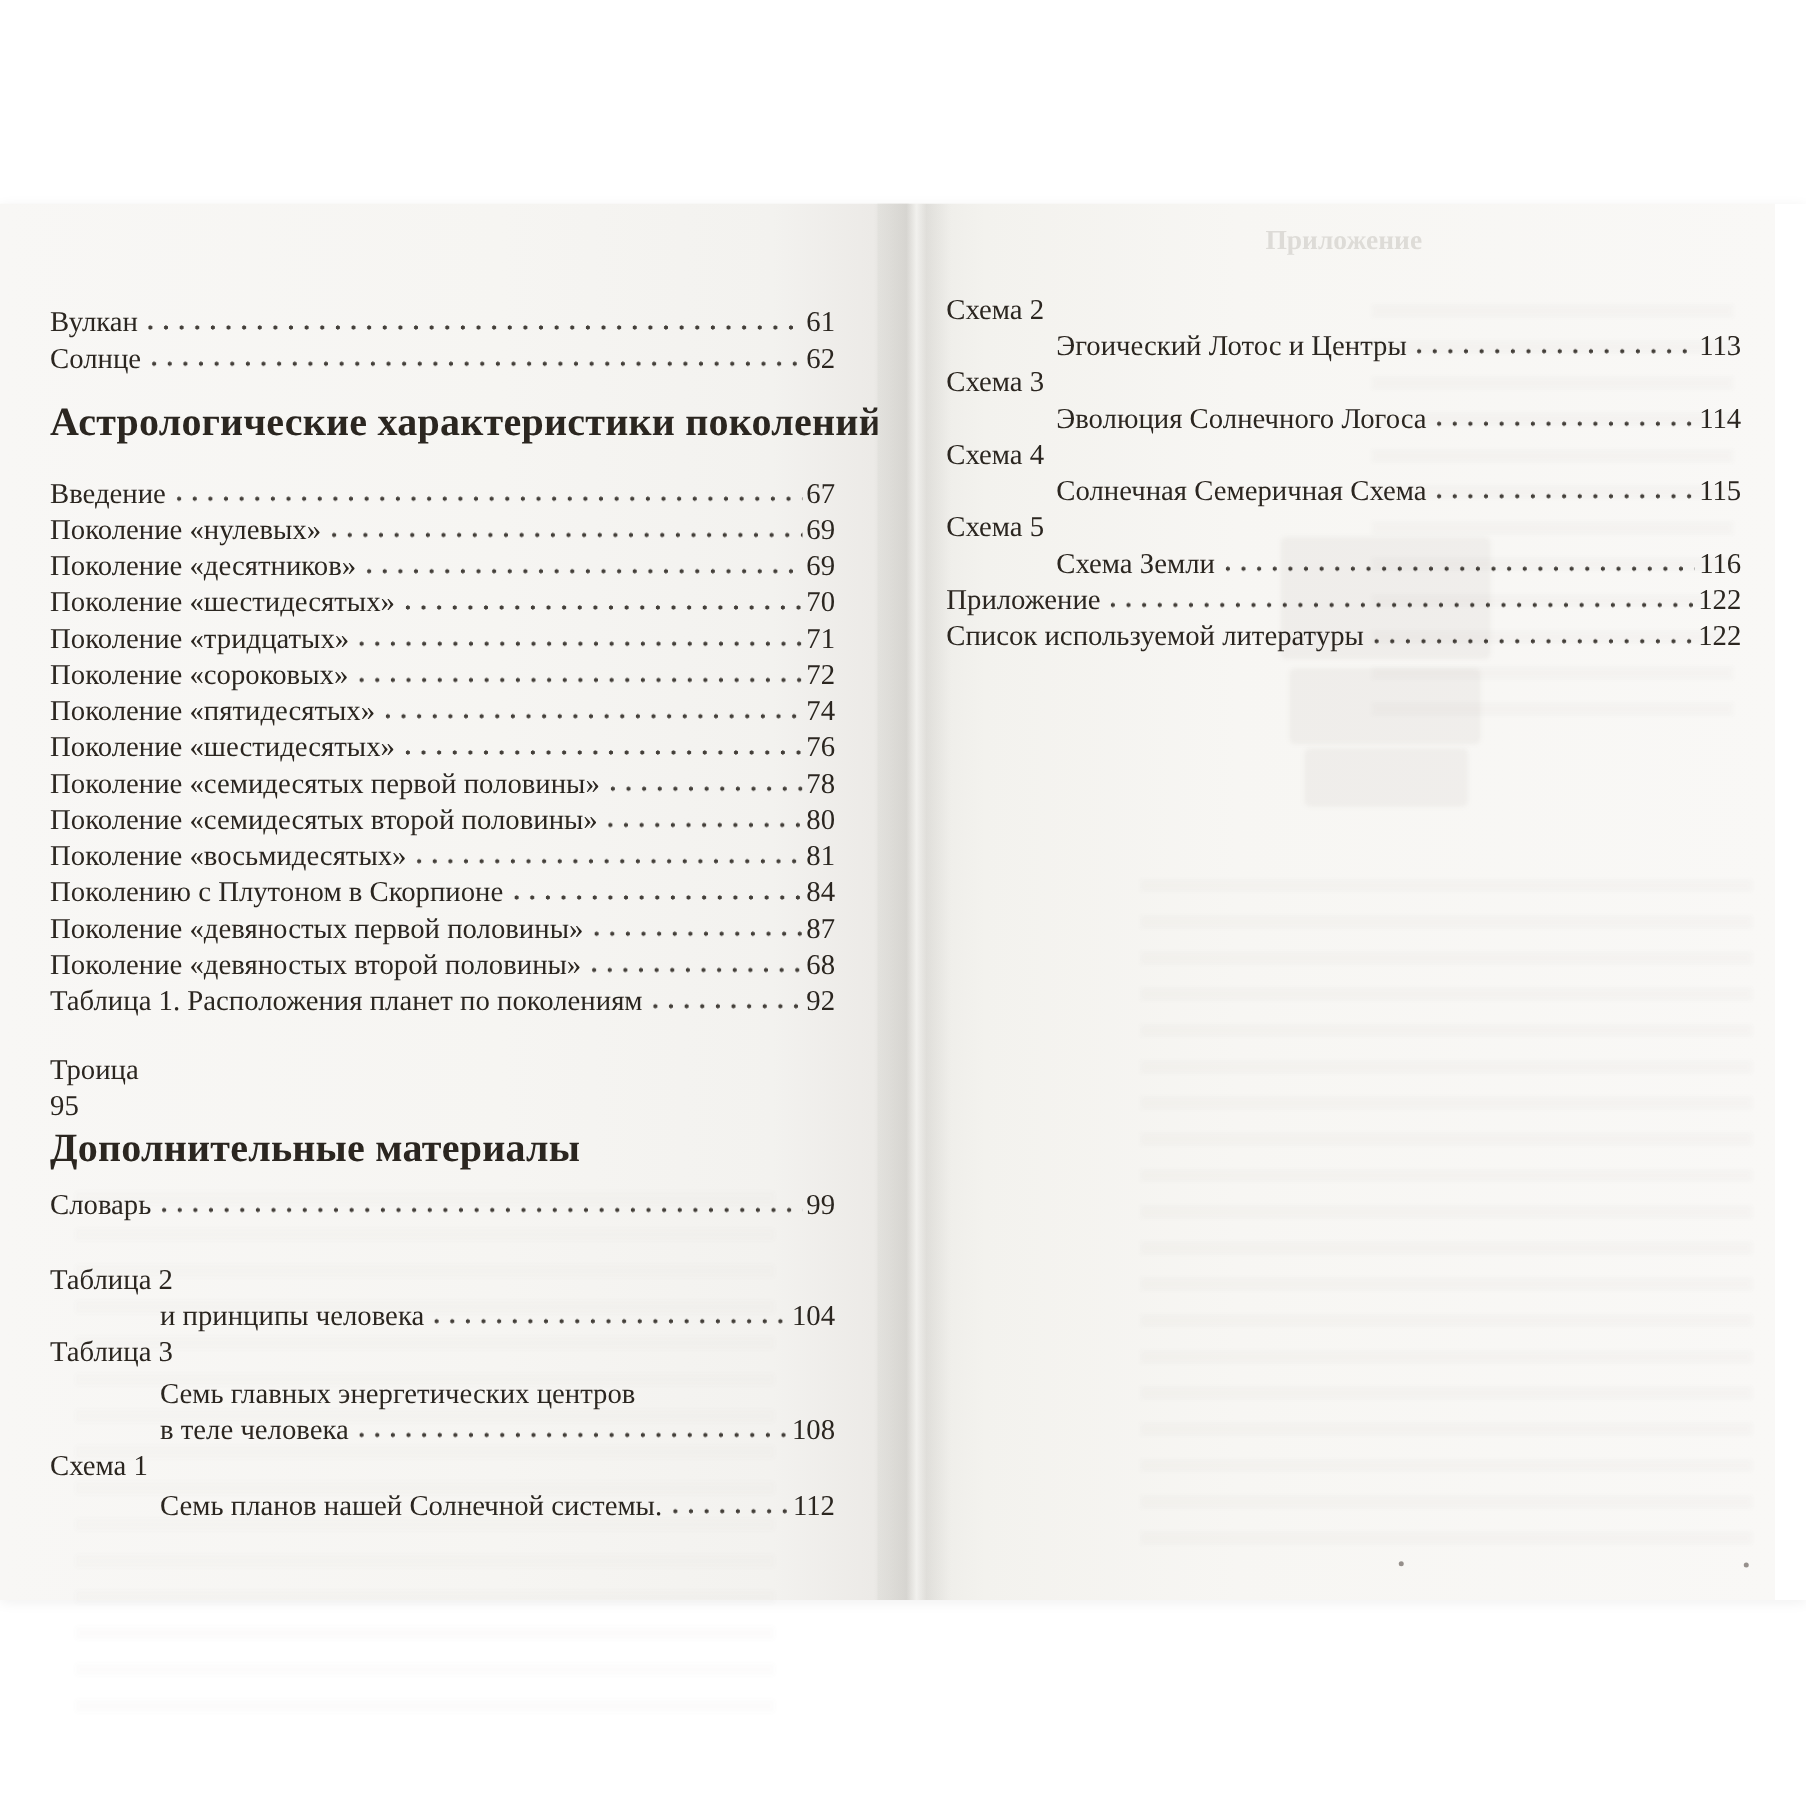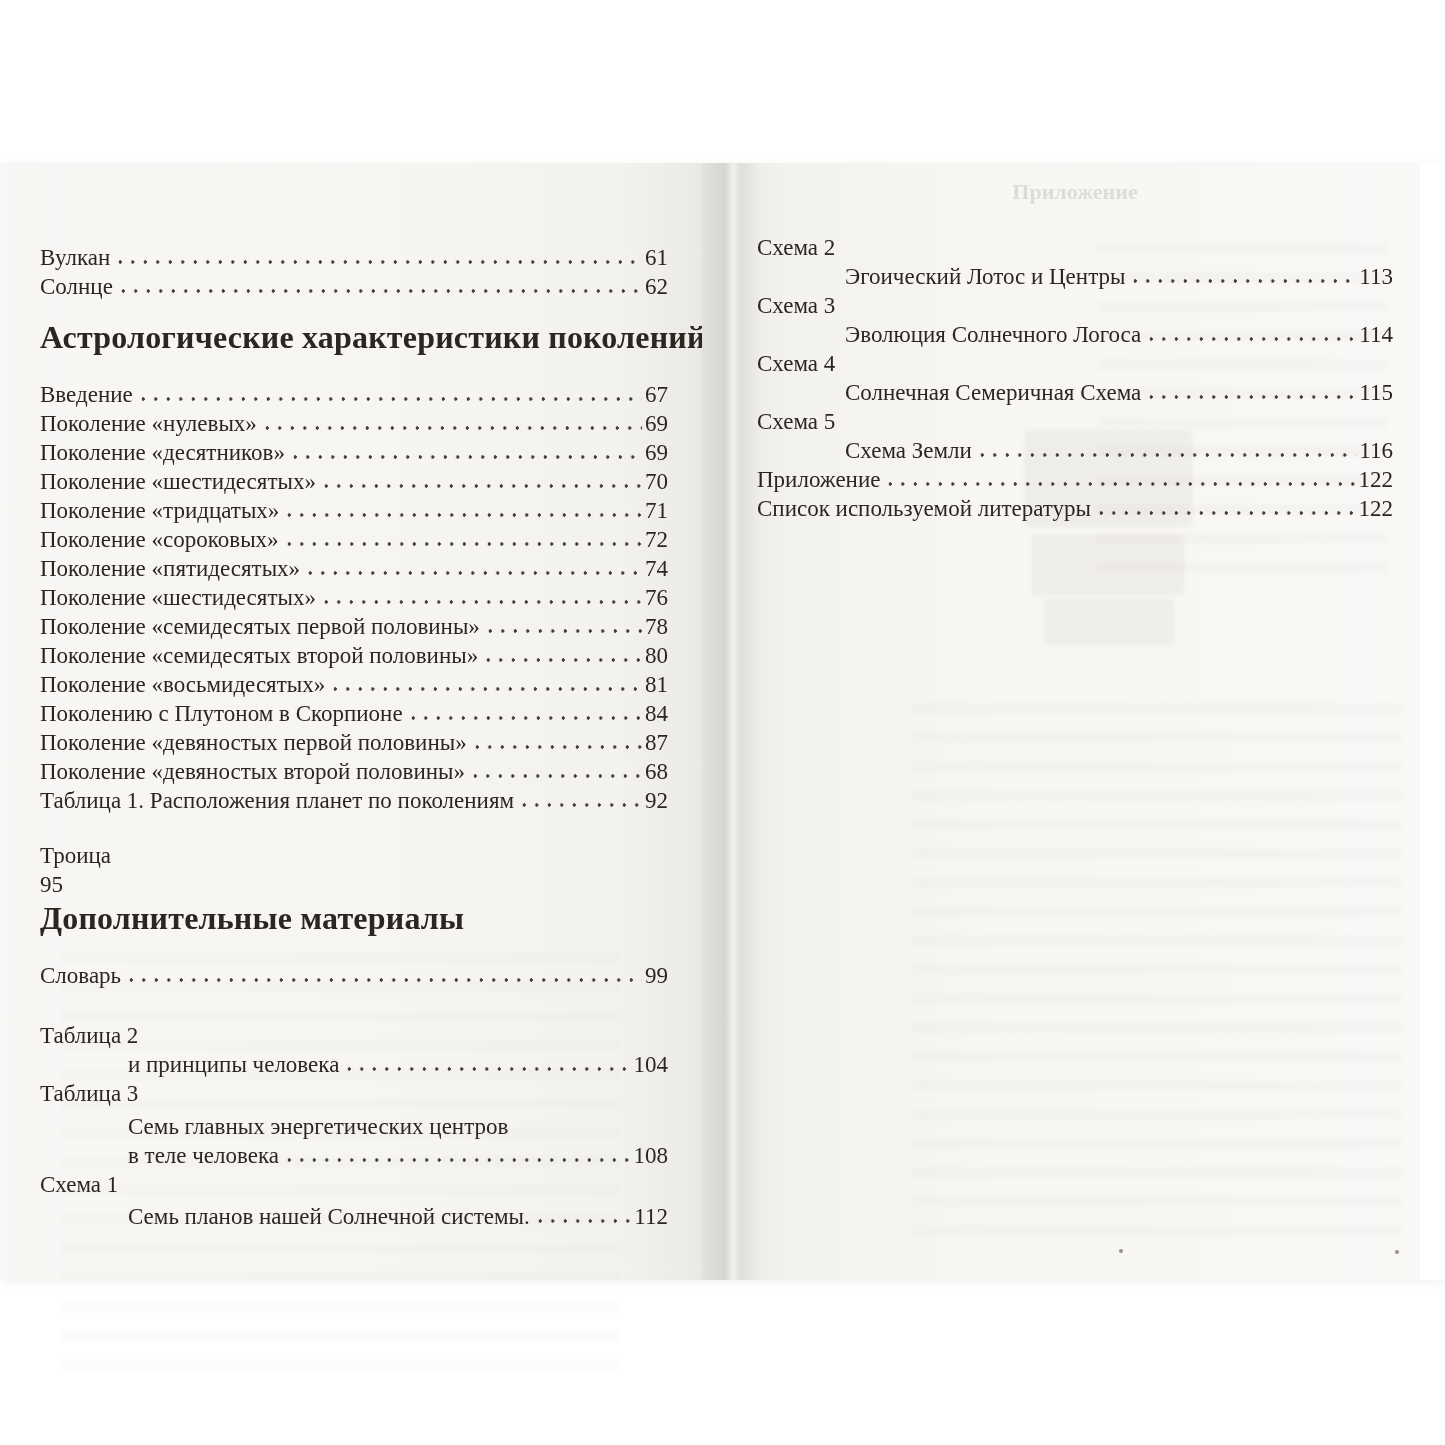--- a/index.html
+++ b/index.html
@@ -168,21 +168,21 @@
           <span class="t">Таблица 1. Расположения планет по поколениям</span>
           <span class="leader"></span>
           <span class="pg">92</span>
         </div>
         <div class="row entry" style="margin-top: 26px; flex-direction: column;">
           <span class="t">Троица</span>
           <span class="leader"></span>
           <span class="pg">95</span>
         </div>
         <div class="row heading" style="margin-top: 34px;">Дополнительные материалы</div>
-        <div class="row entry" style="margin-top: 28px;">
+        <div class="row entry" style="margin-top: 16px;">
           <span class="t">Словарь</span>
           <span class="leader"></span>
           <span class="pg">99</span>
         </div>
         <div class="row label" style="margin-top: 31px;">
           <span class="t">Таблица 2</span>
         </div>
         <div class="row entry ind">
           <span class="t">и принципы человека</span>
           <span class="leader"></span>

